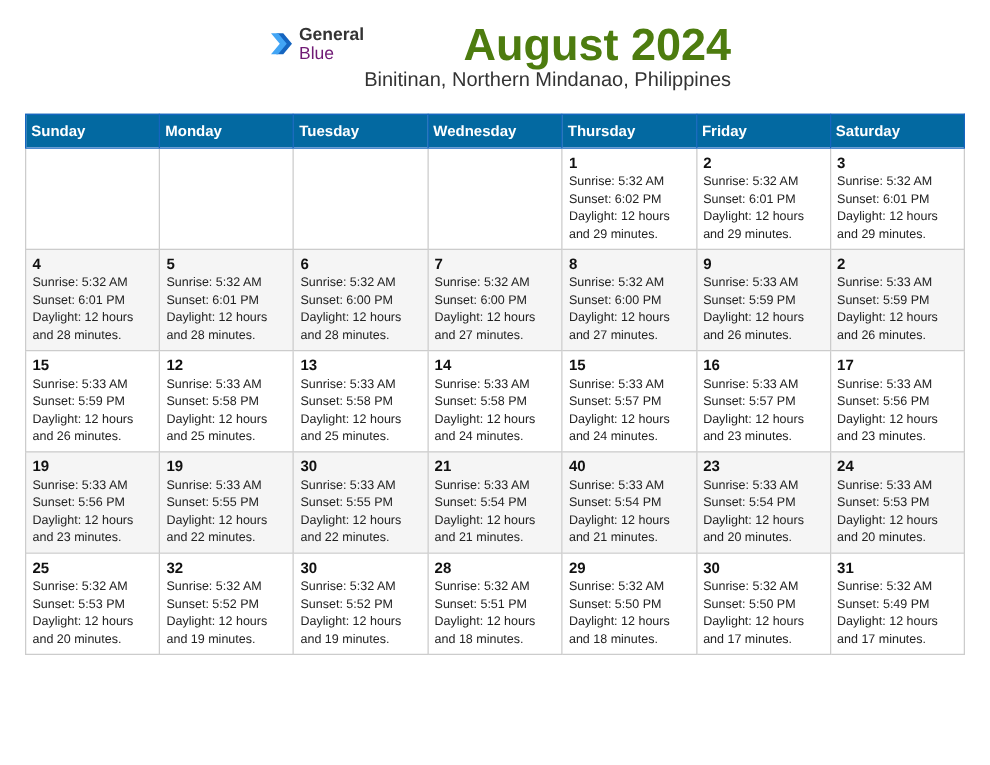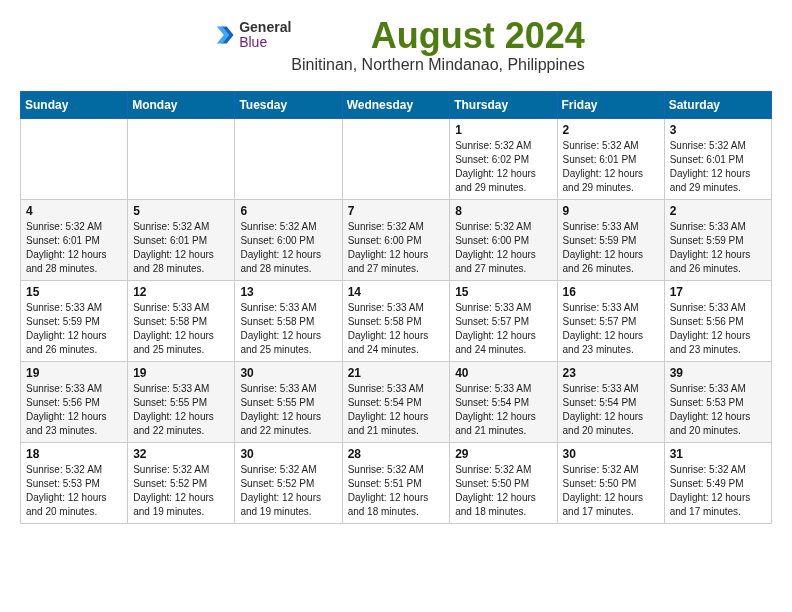--- a/index.html
+++ b/index.html
@@ -293,30 +293,30 @@
 and 21 minutes.</div>
         </td>
         <td>
           <div class="day-number">23</div>
           <div class="day-info" style="white-space: pre-line;">Sunrise: 5:33 AM
 Sunset: 5:54 PM
 Daylight: 12 hours
 and 20 minutes.</div>
         </td>
         <td>
-          <div class="day-number">39</div>
+          <div class="day-number">24</div>
           <div class="day-info" style="white-space: pre-line;">Sunrise: 5:33 AM
 Sunset: 5:53 PM
 Daylight: 12 hours
 and 20 minutes.</div>
         </td>
       </tr>
       <tr>
         <td>
-          <div class="day-number">18</div>
+          <div class="day-number">25</div>
           <div class="day-info" style="white-space: pre-line;">Sunrise: 5:32 AM
 Sunset: 5:53 PM
 Daylight: 12 hours
 and 20 minutes.</div>
         </td>
         <td>
           <div class="day-number">32</div>
           <div class="day-info" style="white-space: pre-line;">Sunrise: 5:32 AM
 Sunset: 5:52 PM
 Daylight: 12 hours

